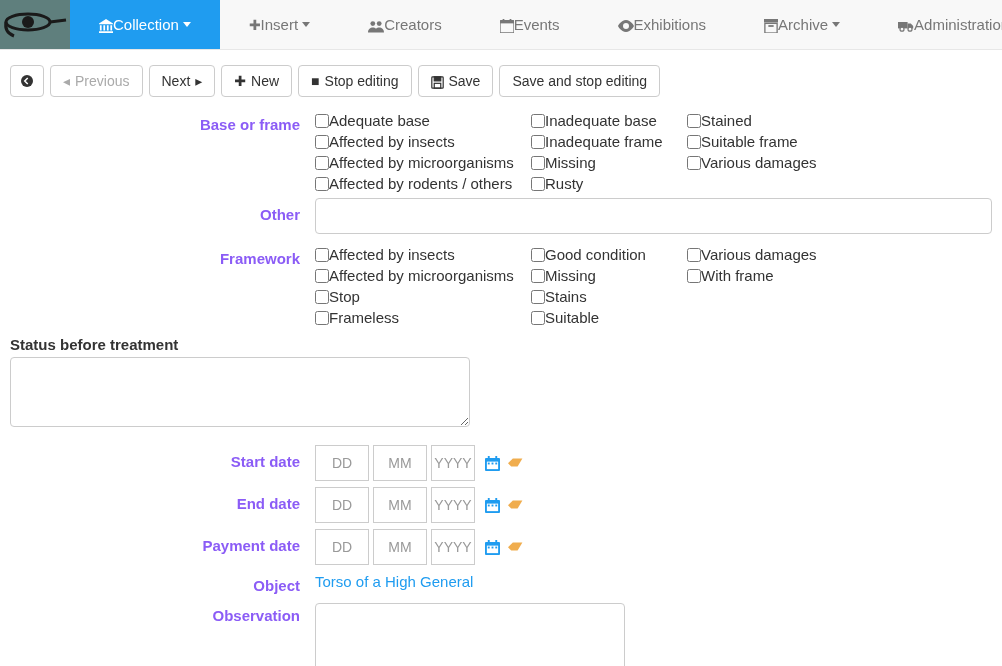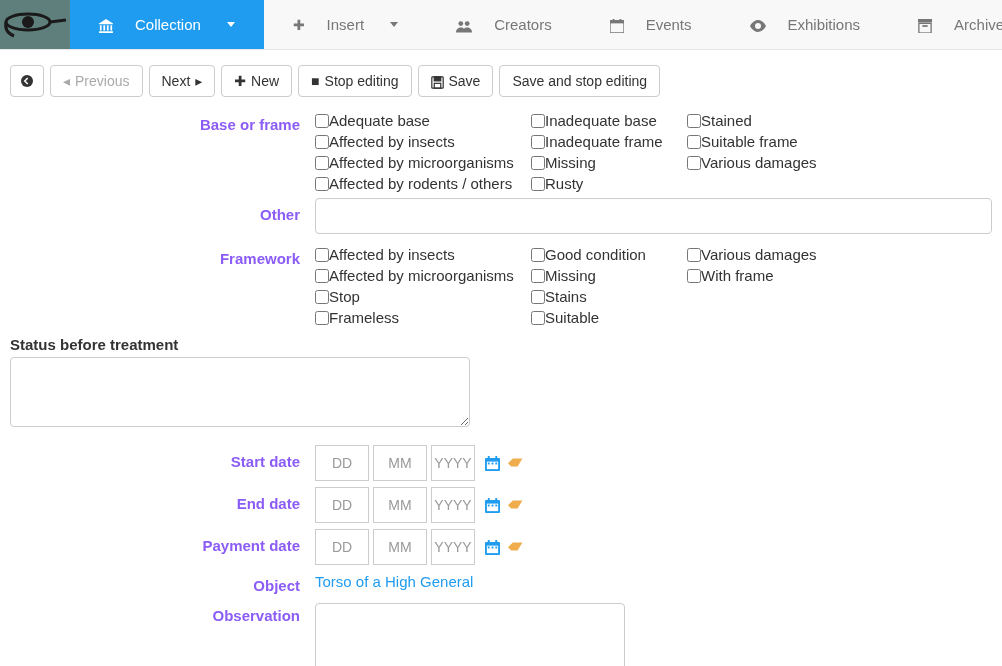--- a/index.html
+++ b/index.html
@@ -25,21 +25,21 @@
       display: flex;
       align-items: center;
       justify-content: center;
       position: relative;
     }
     .brand svg { display: block; }
 
     .nav-item {
       display: flex;
       align-items: center;
-      gap: 22px;
+      gap: 0;
       padding: 0 29px;
       color: #777;
       cursor: pointer;
       font-size: 15px;
       white-space: nowrap;
     }
     .nav-item.active {
       background: #1f9cf0;
       color: #fff;
     }

